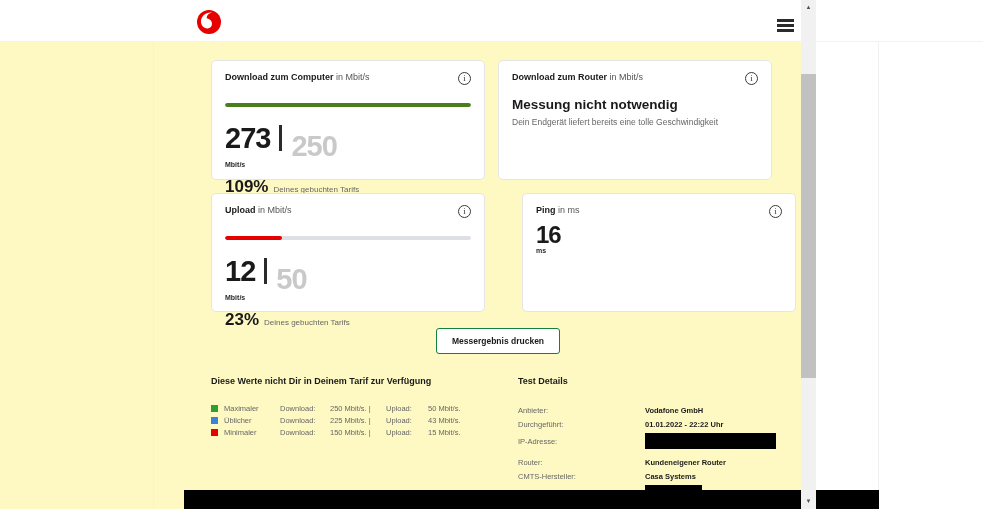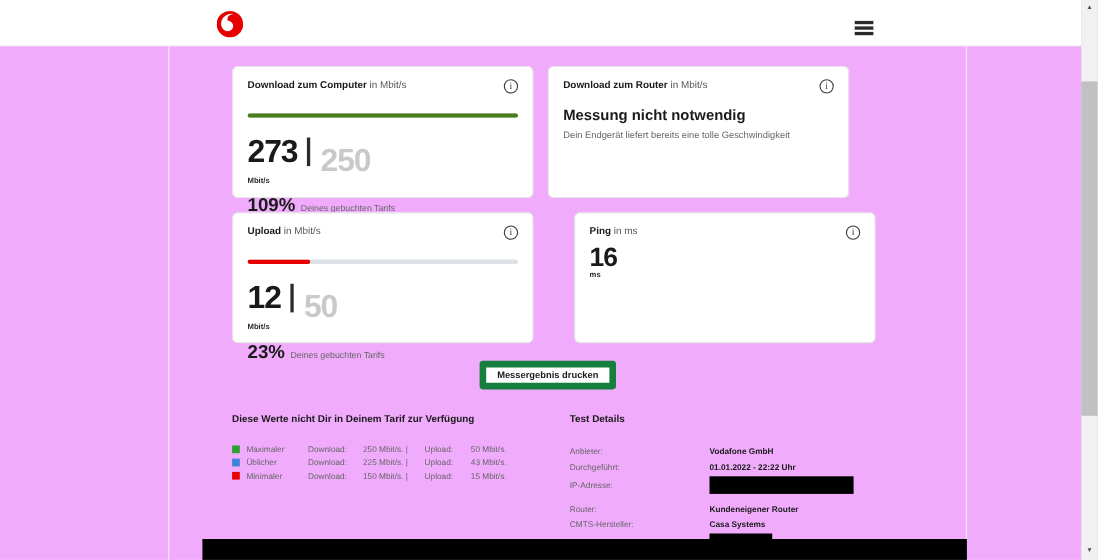--- a/index.html
+++ b/index.html
@@ -1,18 +1,18 @@
 <!DOCTYPE html>
 <html><head>
 <meta charset="utf-8">
 <style>
   * { margin:0; padding:0; box-sizing:border-box; }
   html,body { width:998px; height:509px; overflow:hidden; background:#fff;
     font-family:"Liberation Sans", sans-serif; color:#1a1a1a; }
-  .stage { position:relative; width:998px; height:509px; background:#f0abfc; }
+  .stage { position:relative; width:816px; height:509px; background:#fef9c3; }
 
   
   .header { position:absolute; left:0; top:0; width:983px; height:42px; background:#fff;
     border-bottom:1px solid #f2f2f2; z-index:5; }
   .logo { position:absolute; left:197px; top:10px; width:24px; height:24px; }
   .hamburger { position:absolute; left:777px; top:19px; width:17px; height:13px; cursor:pointer; }
   .hamburger span { display:block; height:3px; background:#2b2b2b; margin-bottom:2px; }
 
   
   .container-edge { position:absolute; top:42px; bottom:0; width:1px; background:#f0f0f0; }
@@ -38,21 +38,21 @@
   .num-unit { font-size:7px; font-weight:bold; color:#2b2b2b; margin-top:1px; }
   .percent-row { margin-top:9px; display:flex; align-items:baseline; }
   .percent-big { font-size:17px; font-weight:bold; }
   .percent-label { font-size:8px; color:#666; margin-left:5px; }
   .msg-headline { font-size:13.5px; font-weight:bold; margin-top:12px; }
   .msg-subline { font-size:8.5px; color:#666; margin-top:5px; }
   .ping-value { font-size:24px; font-weight:bold; letter-spacing:-1px; margin-top:6px; line-height:22px; }
 
   
   .print-btn { position:absolute; left:436px; top:328px; width:124px; height:26px;
-    background:#fff; border:6px solid #15803d; border-radius:3px; font-size:8.5px; font-weight:bold;
+    background:#fff; border:1px solid #15803d; border-radius:3px; font-size:8.5px; font-weight:bold;
     color:#1a1a1a; cursor:pointer; display:flex; align-items:center; justify-content:center;
     font-family:"Liberation Sans", sans-serif; }
 
   
   .tariff { position:absolute; left:211px; top:376px; width:280px; }
   .section-heading { font-size:9px; font-weight:bold; color:#1a1a1a; }
   .legend { margin-top:18px; font-size:7.5px; color:#666; }
   .legend-row { display:grid; grid-template-columns:13px 56px 50px 56px 42px 46px;
     align-items:center; margin-bottom:3px; }
   .swatch { width:7px; height:7px; }

